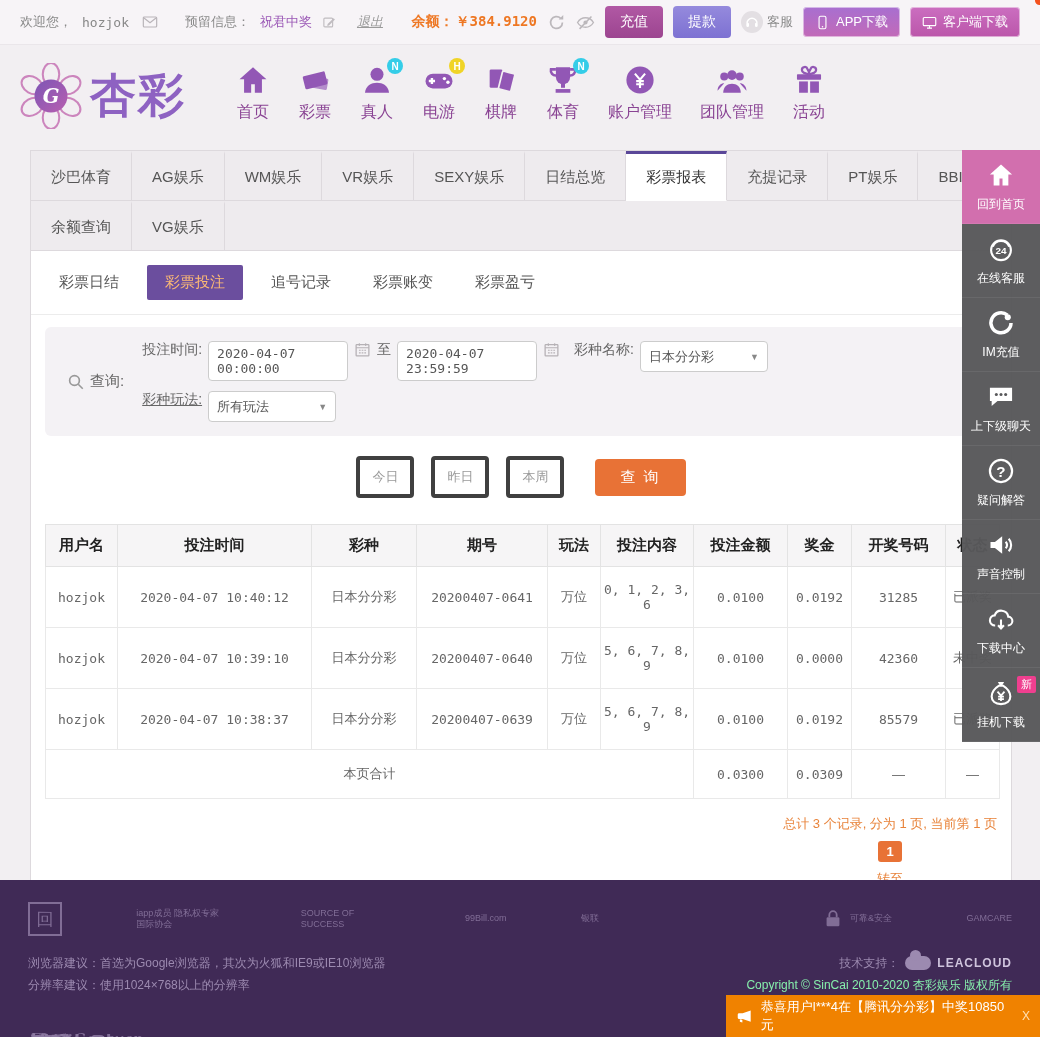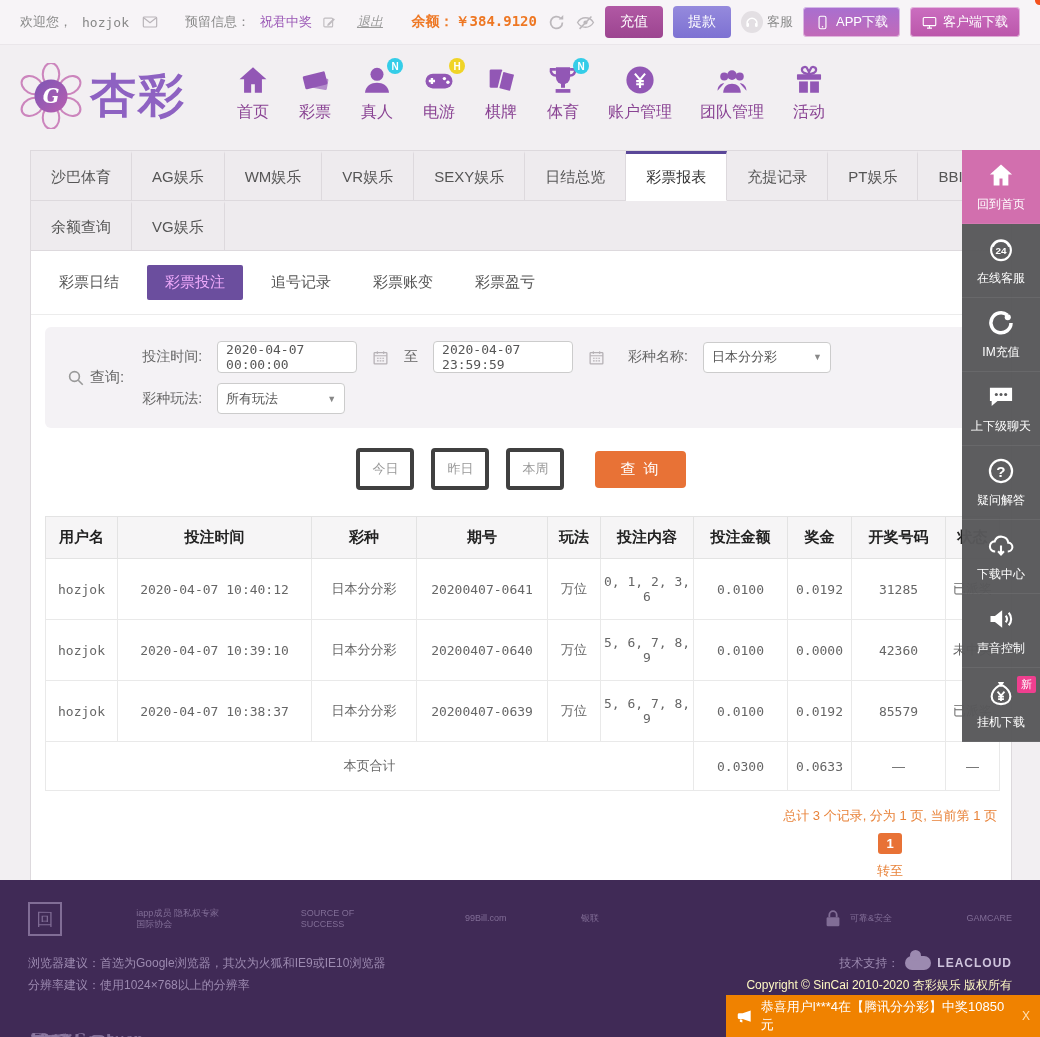--- a/index.html
+++ b/index.html
@@ -60,29 +60,29 @@
   .tabrow:first-child { border-top:1px solid #ddd9dd; }
   .tabrow { border-left:1px solid #ddd9dd; border-right:1px solid #ddd9dd; }
   .tab { flex:0 0 auto; height:50px; line-height:45px; padding:0 20px; font-size:15px; color:#555;
     border-right:1px solid #ddd9dd; border-bottom:1px solid #ddd9dd; border-top:3px solid transparent; cursor:pointer; white-space:nowrap; }
   .tab.active { background:#fff; border-top-color:#5a4798; border-bottom-color:#fff; color:#333; }
   .tabrow::after { content:""; flex:1 1 auto; border-bottom:1px solid #ddd9dd; }
   .panel-content { background:#fff; border:1px solid #ddd9dd; border-top:none; min-height:545px; padding-bottom:40px; }
 
   .subtabs { display:flex; align-items:center; gap:14px; padding:14px 14px; border-bottom:1px solid #ececec; }
   .subtab { font-size:15px; color:#555; padding:8px 14px; cursor:pointer; border-radius:2px; white-space:nowrap; }
-  .subtab.active { background:#6b4e9e; color:#f0abfc; padding:8px 18px; }
+  .subtab.active { background:#6b4e9e; color:#fdba74; padding:8px 18px; }
 
   .search-panel { margin:12px 14px 0; background:#f4f2f5; border-radius:6px; padding:14px 12px; display:flex; align-items:center; }
   .search-legend { display:flex; align-items:center; gap:5px; font-size:15px; color:#666; margin:0 10px; }
   .magnifier { width:18px; height:18px; color:#999; }
   .search-form { display:flex; flex-direction:column; gap:10px; }
-  .form-row { display:flex; align-items:center; gap:15px; }
+  .form-row { display:flex; align-items:flex-start; gap:6px; }
   .f-label { font-size:14px; color:#666; margin-left:8px; }
-  .f-input { width:140px; height:32px; background:#fff; border:1px solid #ccc; border-radius:4px;
+  .f-input { width:140px; height:40px; background:#fff; border:1px solid #ccc; border-radius:4px;
     padding:0 8px; font-size:13px; color:#555; display:flex; align-items:center; font-family:"DejaVu Sans Mono",monospace; }
   .cal-ic { width:17px; height:17px; color:#b5b1b5; cursor:pointer; }
   .f-select { width:128px; height:31px; background:#fff; border:1px solid #ccc; border-radius:4px;
     padding:0 8px; font-size:13px; color:#555; display:flex; align-items:center; justify-content:space-between; cursor:pointer; }
   .f-select .arrow { font-size:9px; color:#888; }
 
   .quick-row { display:flex; align-items:center; justify-content:center; gap:17px; margin:20px 0 26px; }
   .qbtn { background:#fff; border:4px solid #404040; border-radius:4px; color:#999; font-size:13px; padding:8px 12px; cursor:pointer; font-family:inherit; }
   .submit-btn { background:#e87236; border:none; border-radius:4px; color:#fff; font-size:15px; padding:9px 25px; cursor:pointer; margin-left:14px; letter-spacing:2px; font-family:inherit; }
 
@@ -120,21 +120,21 @@
   .flogo.script .main { font-family:"DejaVu Serif",serif; font-style:italic; font-size:15px; font-weight:normal; }
   .flogo .boxic { width:34px; height:34px; border:2px solid #8d7aa2; display:flex; align-items:center; justify-content:center; font-size:17px; }
   .flogo .lockic { width:22px; height:22px; color:#8d7aa2; }
   .ftext-row { display:flex; justify-content:space-between; padding:16px 28px 0; font-size:12px; }
   .ftips div { line-height:22px; }
   .fright { text-align:right; line-height:22px; }
   .support-line { display:flex; align-items:center; justify-content:flex-end; gap:6px; }
   .leacloud { color:#cfc4dd; font-weight:bold; letter-spacing:1px; }
   .cloud-shape { width:26px; height:14px; background:#9c8ab0; border-radius:8px; position:relative; }
   .cloud-shape::before { content:""; position:absolute; left:5px; top:-6px; width:11px; height:11px; background:#9c8ab0; border-radius:50%; }
-  .copyright { color:#fef9c3; }
+  .copyright { color:#86efac; }
 
   
   .notification { position:absolute; right:0; bottom:0; width:314px; height:42px; background:#f08200; color:#fff;
     display:flex; align-items:center; gap:8px; padding:0 10px; z-index:60; font-size:13px; }
   .noti-ic { width:17px; height:17px; color:#fff; }
   .noti-close { margin-left:auto; color:#ffe0b3; cursor:pointer; font-size:12px; }
 </style>
 </head>
 <body>
 
@@ -427,21 +427,21 @@
                 <path d="M3 9.5h18M7.5 3v4M16.5 3v4M7 13h2.4M10.8 13h2.4M14.6 13h2.4M7 16.8h2.4M10.8 16.8h2.4M14.6 16.8h2.4" stroke="currentColor" stroke-width="1.5" fill="none"></path>
               </svg>
             </span>
           <span class="f-label">彩种名称:</span>
           <span class="f-select">
             <span>日本分分彩</span>
             <span class="arrow">▼</span>
           </span>
         </div>
         <div class="form-row">
-          <span class="f-label" style="margin-left:8px;">彩种玩法:</span>
+          <span class="f-label" style="margin-left:8px;text-decoration:underline;">彩种玩法:</span>
           <span class="f-select">
             <span>所有玩法</span>
             <span class="arrow">▼</span>
           </span>
         </div>
       </div>
     </div>
 
     <div class="quick-row">
 
@@ -529,21 +529,21 @@
             <td class="mono">5, 6, 7, 8, 9</td>
             <td class="mono">0.0100</td>
             <td class="mono">0.0192</td>
             <td class="mono">85579</td>
             <td class="status-cell paid">已派奖</td>
           </tr>
 
         <tr>
           <td class="sum-label" colspan="6">本页合计</td>
           <td class="mono">0.0300</td>
-          <td class="mono">0.0633</td>
+          <td class="mono">0.0309</td>
           <td>—</td>
           <td>—</td>
         </tr>
       </tbody>
     </table>
 
     <div class="note-pagi">
       <div class="note">备注:如需查看投注单详情，请点击状态</div>
       <div class="pagination">
         <span>总计 3 个记录, 分为 1 页, 当前第 1 页</span>
@@ -613,36 +613,36 @@
           <text x="12" y="16.8" text-anchor="middle" font-size="13" font-weight="bold" fill="currentColor">?</text>
         </svg>
       </span>
       <span class="sb-label">疑问解答</span>
     </div>
 
     <div class="sb-item">
 
       <span class="icon sb-ic">
         <svg viewBox="0 0 24 24" fill="currentColor">
+          <path d="M3 9.5v5h3.8l6.2 5v-15l-6.2 5z"></path>
+          <path d="M16 9.2a4.3 4.3 0 0 1 0 5.6M18.6 6.6a8 8 0 0 1 0 10.8" fill="none" stroke="currentColor" stroke-width="1.8"></path>
+        </svg>
+      </span>
+      <span class="sb-label">声音控制</span>
+    </div>
+
+    <div class="sb-item">
+
+      <span class="icon sb-ic">
+        <svg viewBox="0 0 24 24" fill="currentColor">
           <path d="M7 17.5a4.3 4.3 0 0 1-.4-8.6A6 6 0 0 1 18.2 10a3.7 3.7 0 0 1-.4 7.5" fill="none" stroke="currentColor" stroke-width="1.8"></path>
           <path d="M12 12.5v7.5M9.5 17.3L12 20l2.5-2.7" fill="none" stroke="currentColor" stroke-width="1.8"></path>
         </svg>
       </span>
       <span class="sb-label">下载中心</span>
-    </div>
-
-    <div class="sb-item">
-
-      <span class="icon sb-ic">
-        <svg viewBox="0 0 24 24" fill="currentColor">
-          <path d="M3 9.5v5h3.8l6.2 5v-15l-6.2 5z"></path>
-          <path d="M16 9.2a4.3 4.3 0 0 1 0 5.6M18.6 6.6a8 8 0 0 1 0 10.8" fill="none" stroke="currentColor" stroke-width="1.8"></path>
-        </svg>
-      </span>
-      <span class="sb-label">声音控制</span>
     </div>
 
     <div class="sb-item">
       <span class="sb-badge">新</span>
       <span class="icon sb-ic">
         <svg viewBox="0 0 24 24" fill="currentColor">
           <path d="M9.3 2.5h5.4l-1.7 3h-2z"></path>
           <path d="M10 5.8h4c4 2.5 6 5.9 6 9.3 0 3.9-3 6.4-8 6.4s-8-2.5-8-6.4c0-3.4 2-6.8 6-9.3z" fill="none" stroke="currentColor" stroke-width="1.8"></path>
           <path d="M9 10.8l3 3.5 3-3.5M12 14.3v4.5M9.5 15.2h5M9.5 17.2h5" fill="none" stroke="currentColor" stroke-width="1.5"></path>
         </svg>

